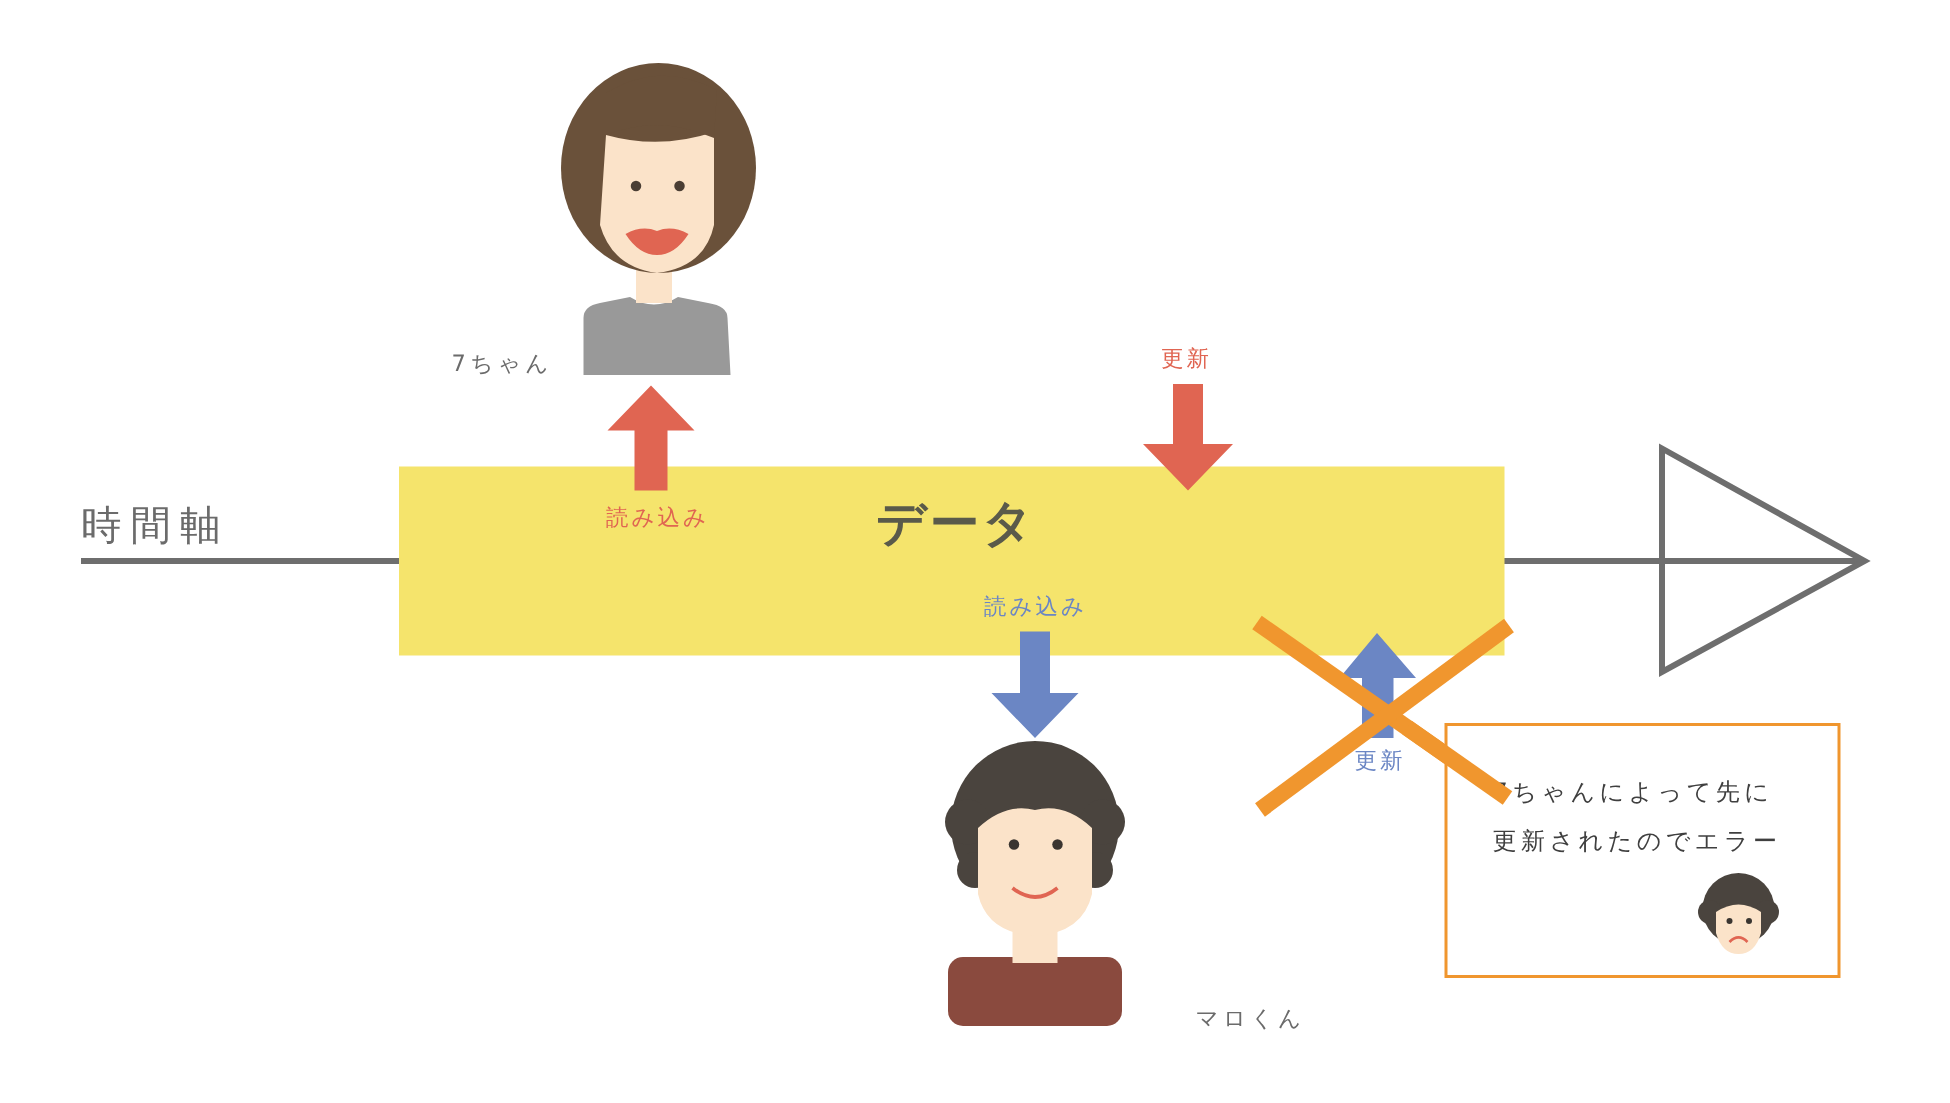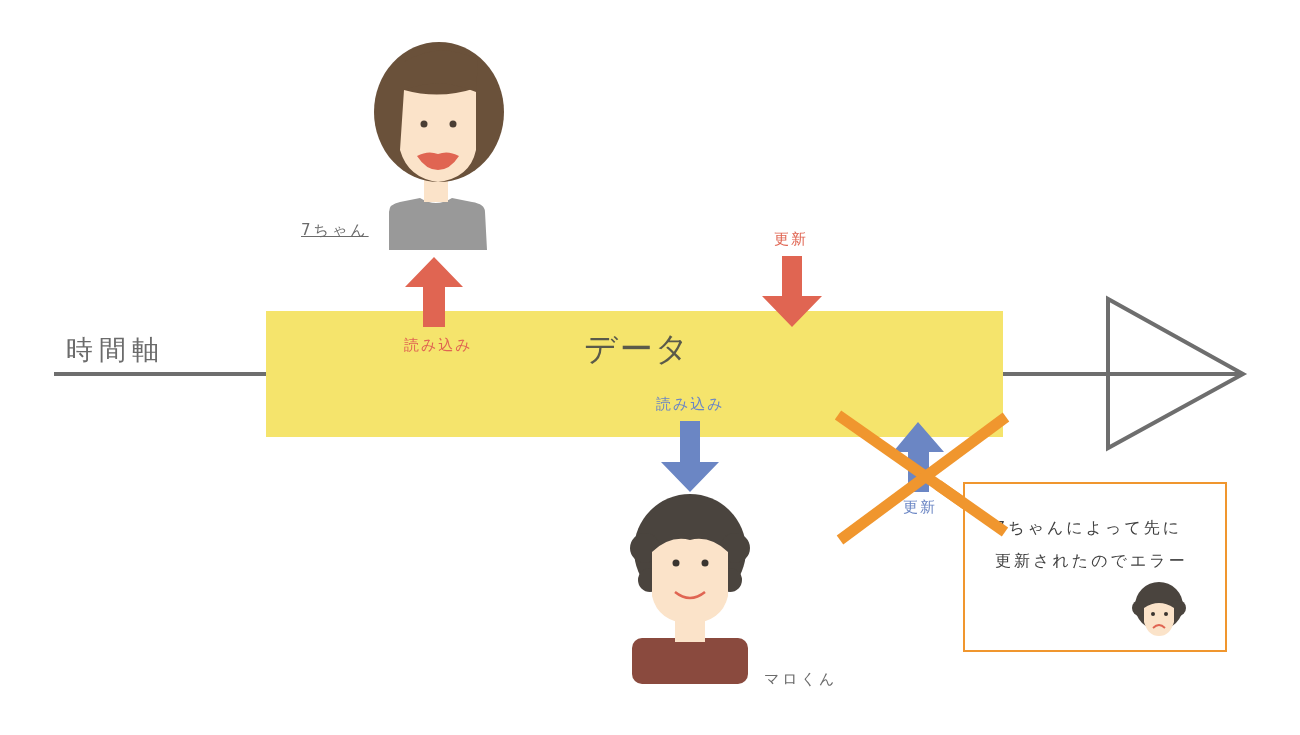--- a/index.html
+++ b/index.html
@@ -1,22 +1,22 @@
 <!DOCTYPE html>
 <html><head>
   <meta charset="utf-8">
   <style>
     html, body { margin: 0; padding: 0; background: #ffffff; }
     body { width: 1300px; height: 735px; position: relative; overflow: hidden;
            font-family: "DejaVu Sans", sans-serif; }
     .abs { position: absolute; }
     svg.full { position: absolute; left: 0; top: 0; }
     .label { position: absolute; white-space: nowrap; letter-spacing: 2px; }
-    .timeline-label { left: 54px; top: 332px; font-size: 27px; color: #6b6b6b; letter-spacing: 6px; margin-left: 12px; }
-    .data-label { left: 584px; top: 327px; font-size: 33px; color: #5a5a4a; letter-spacing: 2px; }
+    .timeline-label { left: 54px; top: 332px; font-size: 27px; color: #6b6b6b; letter-spacing: 6px; }
+    .data-label { left: 584px; top: 327px; font-size: 33px; color: #5a5a4a; letter-spacing: 2px; font-weight: bold; }
     .red-text { color: #e06552; font-size: 15px; }
     .blue-text { color: #6b86c4; font-size: 15px; }
     .name-text { color: #6b6b6b; font-size: 15px; letter-spacing: 3px; }
     .error-box { position: absolute; left: 963px; top: 482px; width: 264px; height: 170px;
                  border: 2.5px solid #f0962e; box-sizing: border-box; background: #fff; }
     .error-text { position: absolute; left: 995px; font-size: 16px; color: #3f3f3f; letter-spacing: 3px; }
   </style>
 </head>
 <body>
 
@@ -80,22 +80,22 @@
 
   <g>
     <line x1="838" y1="415" x2="1005" y2="532" stroke="#f0962e" stroke-width="11"></line>
     <line x1="840" y1="540" x2="1006" y2="417" stroke="#f0962e" stroke-width="11"></line>
   </g>
 </svg>
 
 <div class="label timeline-label">時間軸</div>
 <div class="label data-label">データ</div>
 
-<div class="label name-text" style="left:301px; top:221px;text-decoration:underline;">7ちゃん</div>
-<div class="label name-text" style="left:764px; top:670px;">マロくん</div>
+<div class="label name-text" style="left:301px; top:233px;">7ちゃん</div>
+<div class="label name-text" style="left:797px; top:670px;">マロくん</div>
 
 <div class="label red-text" style="left:404px; top:336px;">読み込み</div>
 <div class="label red-text" style="left:774px; top:230px;">更新</div>
 <div class="label blue-text" style="left:656px; top:395px;">読み込み</div>
 
 <div class="error-box"></div>
 <div class="error-text" style="top:518px;">7ちゃんによって先に</div>
 <div class="error-text" style="top:551px;font-family:Liberation Mono, monospace;">更新されたのでエラー</div>
 
 <svg class="abs" style="left:1126px; top:576px;" width="66" height="66" viewBox="0 0 66 66">

